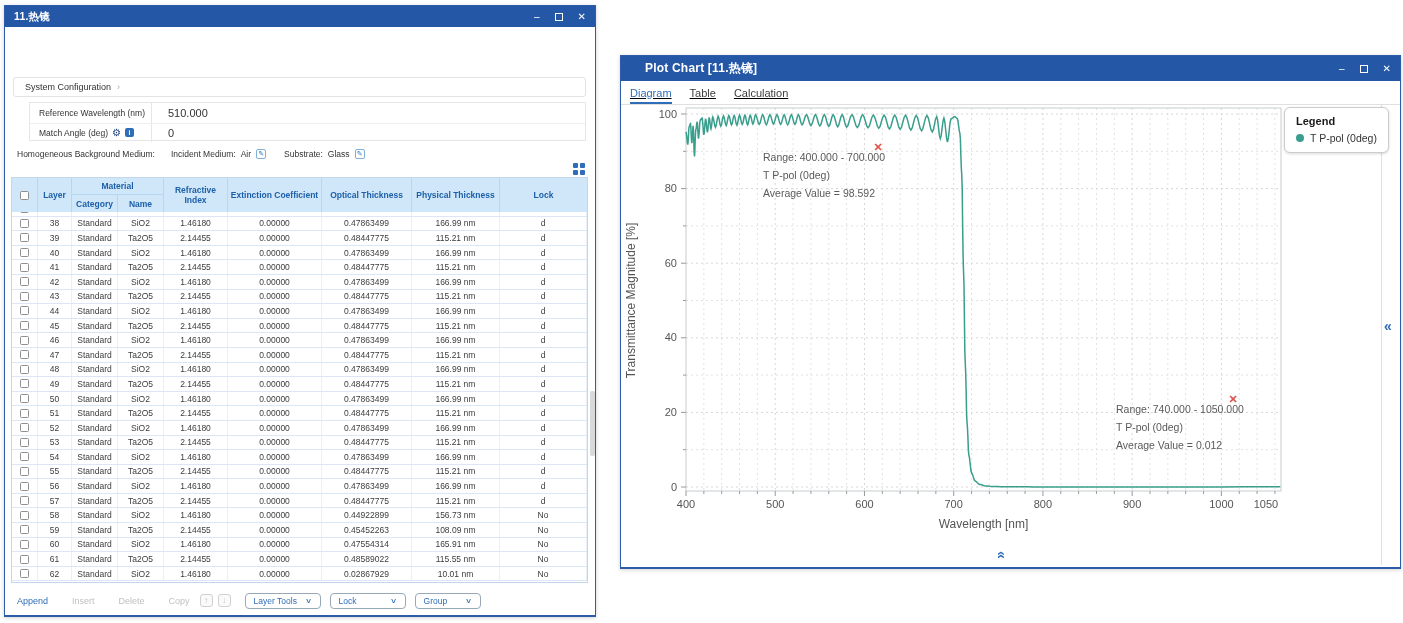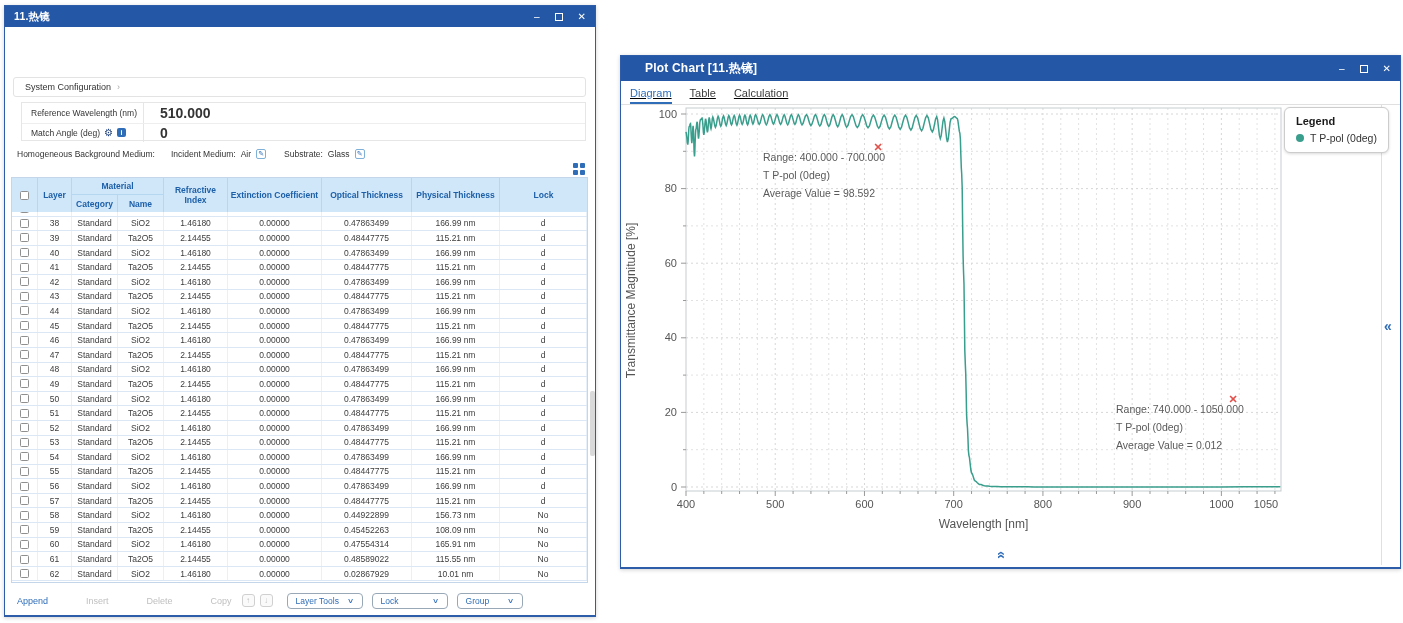--- a/index.html
+++ b/index.html
@@ -24,25 +24,25 @@
   #win-right .tabsrow { height:24px; gap:18px; padding-left:9px;text-decoration:underline; }
   #win-right .tab { font-size:11px; }
 
   
   .btnrow { position:absolute; top:48px; right:10px; display:flex; gap:7px; }
   .bluebtn { background:#2557a7; color:#fff; font-size:8.5px; font-weight:bold; padding:4px 9px; border-radius:3px; border:1px solid #1d4astro88; border:1px solid #1d4a88; }
   .sysbox { position:absolute; top:71px; left:8px; right:9px; height:20px; border:1px solid #e3e3e3; border-radius:3px; display:flex; align-items:center; padding:0 11px; gap:6px; }
   .sysbox .lbl { font-size:9px; color:#333; }
   .sysbox .chev { color:#a9a9a9; font-size:9px; }
 
-  .cfgbox { position:absolute; top:96px; left:16px; right:9px; height:39px; border:1px solid #e6e6e6; }
+  .cfgbox { position:absolute; top:96px; left:24px; right:9px; height:39px; border:1px solid #e6e6e6; }
   .cfgrow { display:flex; height:19.5px; align-items:center; }
   .cfgrow + .cfgrow { border-top:1px solid #eee; }
   .cfglabel { width:122px; padding-left:9px; font-size:8.5px; color:#333; display:flex; align-items:center; gap:4px; border-right:1px solid #e6e6e6; height:100%; }
-  .cfgval { padding-left:16px; font-size:14px; color:#333;font-weight:bold; }
+  .cfgval { padding-left:16px; font-size:11px; color:#333; }
   .gear { color:#1d3f7a; font-size:10px; line-height:10px; }
   .infoic { width:9px; height:9px; background:#2f6db8; border-radius:2px; color:#fff; font-size:7px; font-weight:bold; display:inline-flex; align-items:center; justify-content:center; }
 
   .medline { position:absolute; top:143px; left:12px; font-size:8.5px; color:#333; display:flex; align-items:center; gap:5px; }
   .editic { width:10px; height:10px; border:1px solid #7fb0d8; border-radius:2px; color:#2f6db8; font-size:7px; line-height:8px; text-align:center; display:inline-block; }
   .gridic { position:absolute; top:157px; right:10px; width:12px; height:12px; display:grid; grid-template-columns:5px 5px; grid-template-rows:5px 5px; gap:1.5px; }
   .gridic span { background:#2f6db8; border-radius:1px; }
 
   
   .ltable { position:absolute; top:171px; left:6px; width:577px; border:1px solid #c3d6ea; }
@@ -51,21 +51,21 @@
   .hgrid { display:grid; grid-template-columns:26px 34px 46px 46px 64px 94px 90px 88px 1fr; grid-template-rows:17px 17px; }
   .span2 { grid-row:1 / span 2; }
   .cb { width:9px; height:9px; border:1px solid #8f8f8f; border-radius:1.5px; background:#fff; display:inline-block; }
   .tbody { height:370px; overflow:hidden; background:#fff; }
   .trow { display:grid; grid-template-columns:26px 34px 46px 46px 64px 94px 90px 88px 1fr; height:14.6px; border-bottom:1px solid #dbe7f4; }
   .trow.partial { margin-top:-10px; }
   .tcell { font-size:8.5px; color:#3c3c3c; display:flex; align-items:center; justify-content:center; border-right:1px solid #e8f1f9; overflow:hidden; white-space:nowrap; }
   .scrollthumb { position:absolute; left:585px; top:385px; width:5px; height:65px; background:#d9d9d9; border-radius:2px; }
 
   .toolbar { position:absolute; left:12px; right:10px; bottom:6px; height:17px; display:flex; align-items:center; }
-  .tbtxt { font-size:9px; margin-right:38px; }
+  .tbtxt { font-size:9px; margin-right:24px; }
   .tb-on { color:#2f6db8; }
   .tb-off { color:#c0c0c0; }
   .arrbtn { width:13px; height:13px; border:1px solid #d0d0d0; border-radius:3px; color:#c0c0c0; font-size:8px; display:flex; align-items:center; justify-content:center; margin-right:5px; background:#fafafa; }
   .drop { height:16px; border:1px solid #98a8b6; border-radius:4px; display:flex; align-items:center; justify-content:space-between; padding:0 8px; color:#2f6db8; font-size:8.5px; margin-left:9px; background:#fff; }
   .drop .dchev { font-size:7px; color:#2f6db8; transform:scaleX(1.4); }
 
   
   #chart-wrap { position:absolute; left:0; top:49px; width:781px; height:446px; }
   svg { font-family:"Liberation Sans", sans-serif; }
   .legendbox { position:absolute; left:663px; top:51px; background:#fff; border:1px solid #ccc; border-radius:6px; box-shadow:0 1px 3px rgba(0,0,0,.15); padding:7px 11px 8px 11px; z-index:5; }

